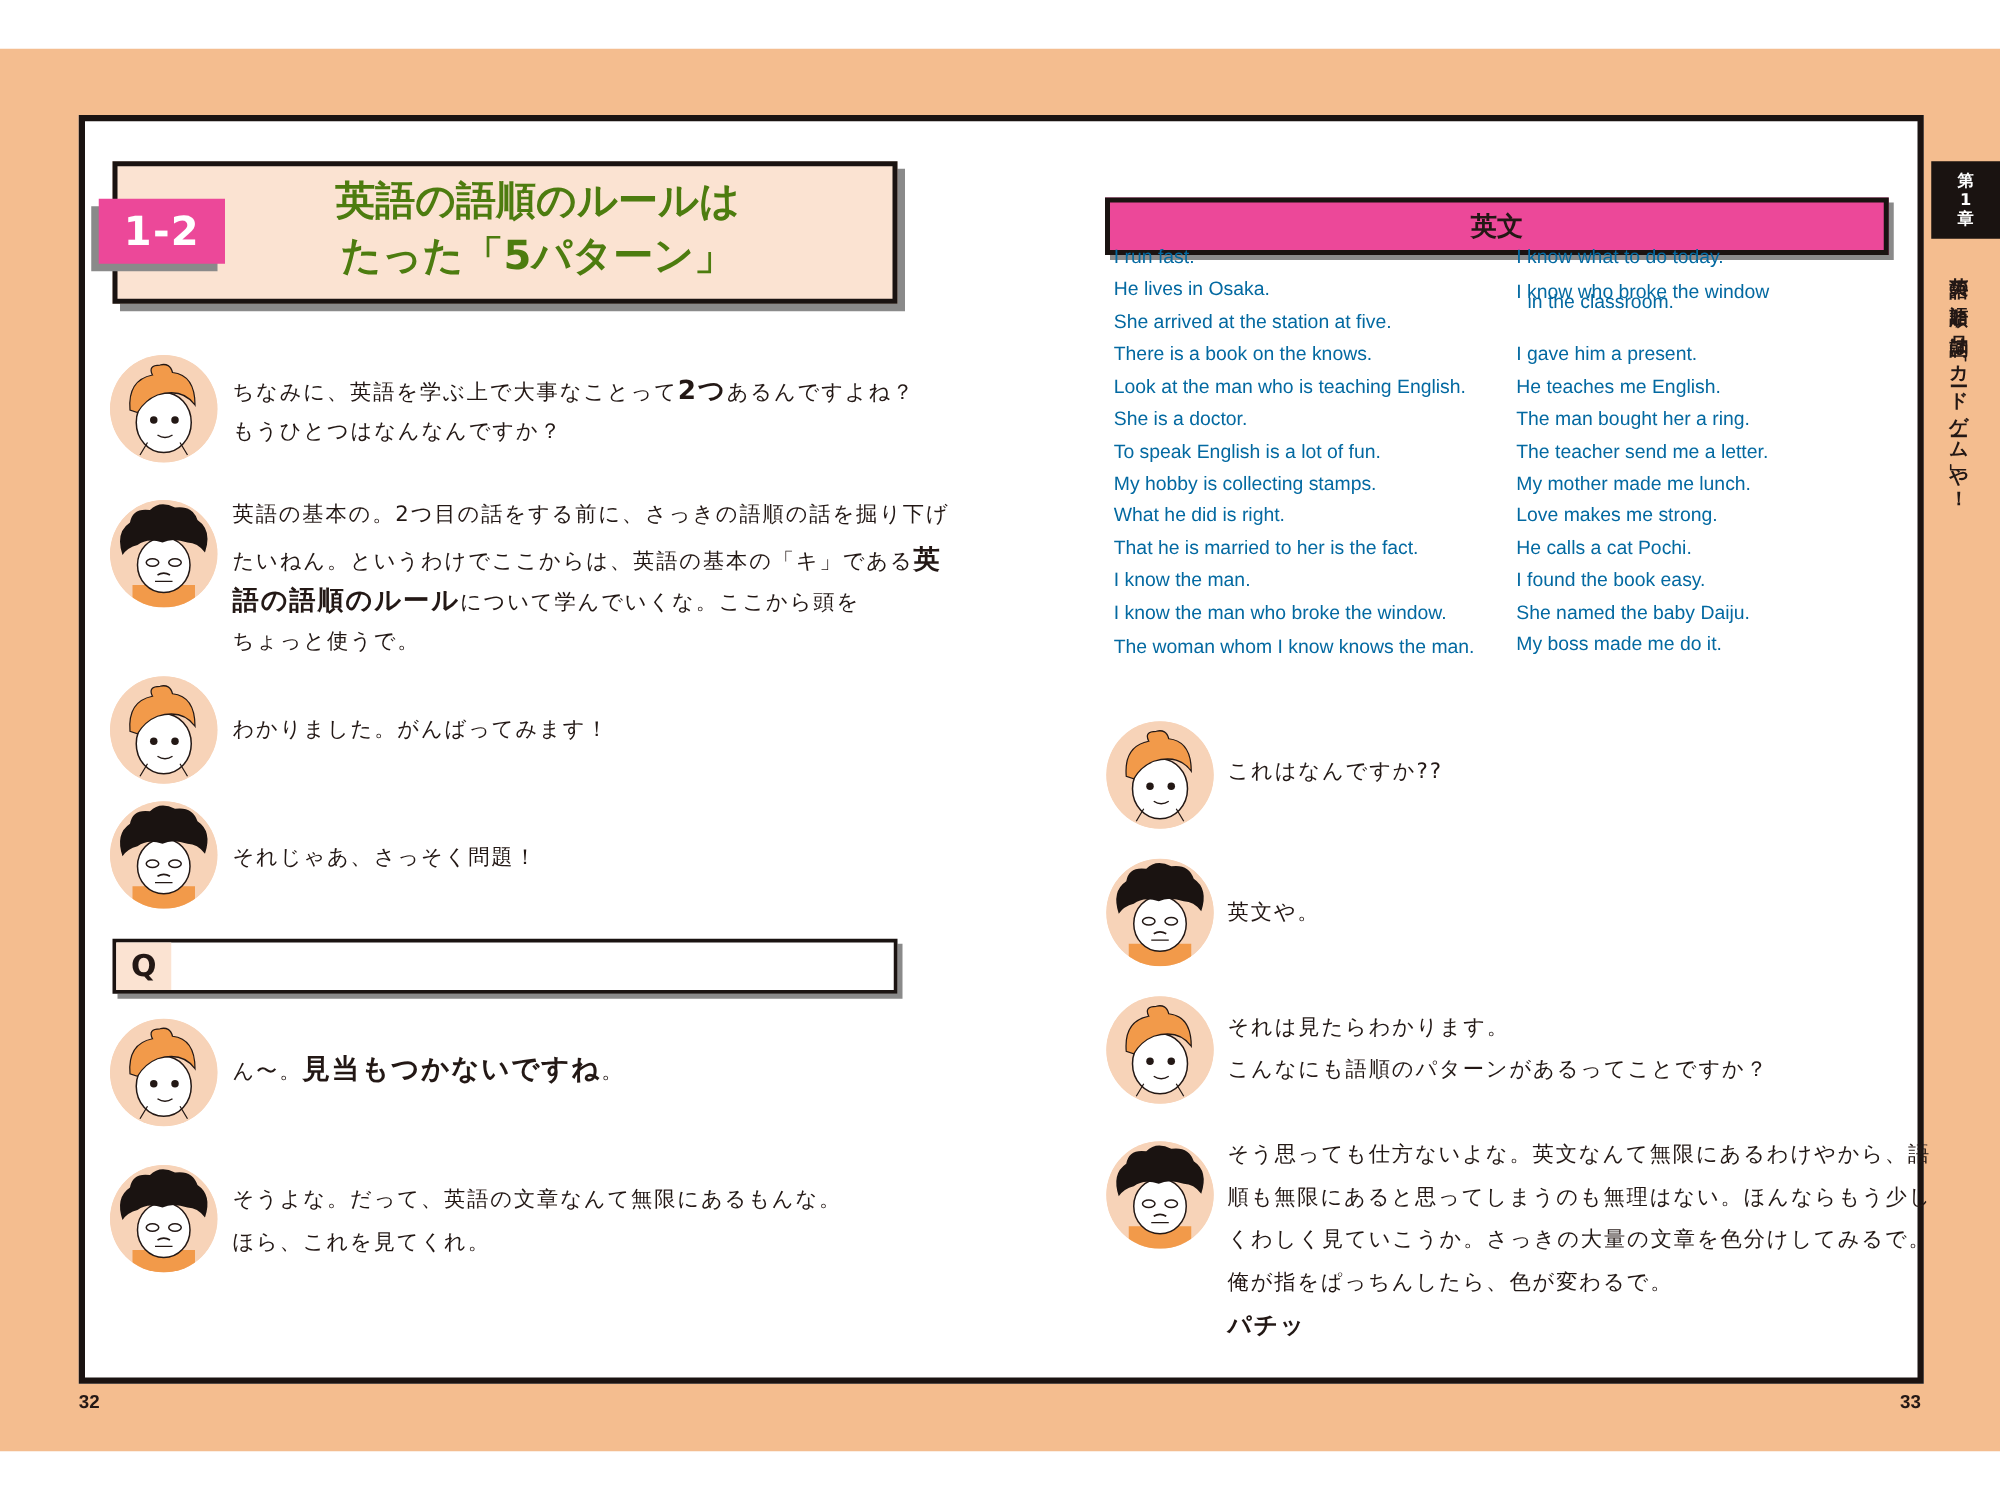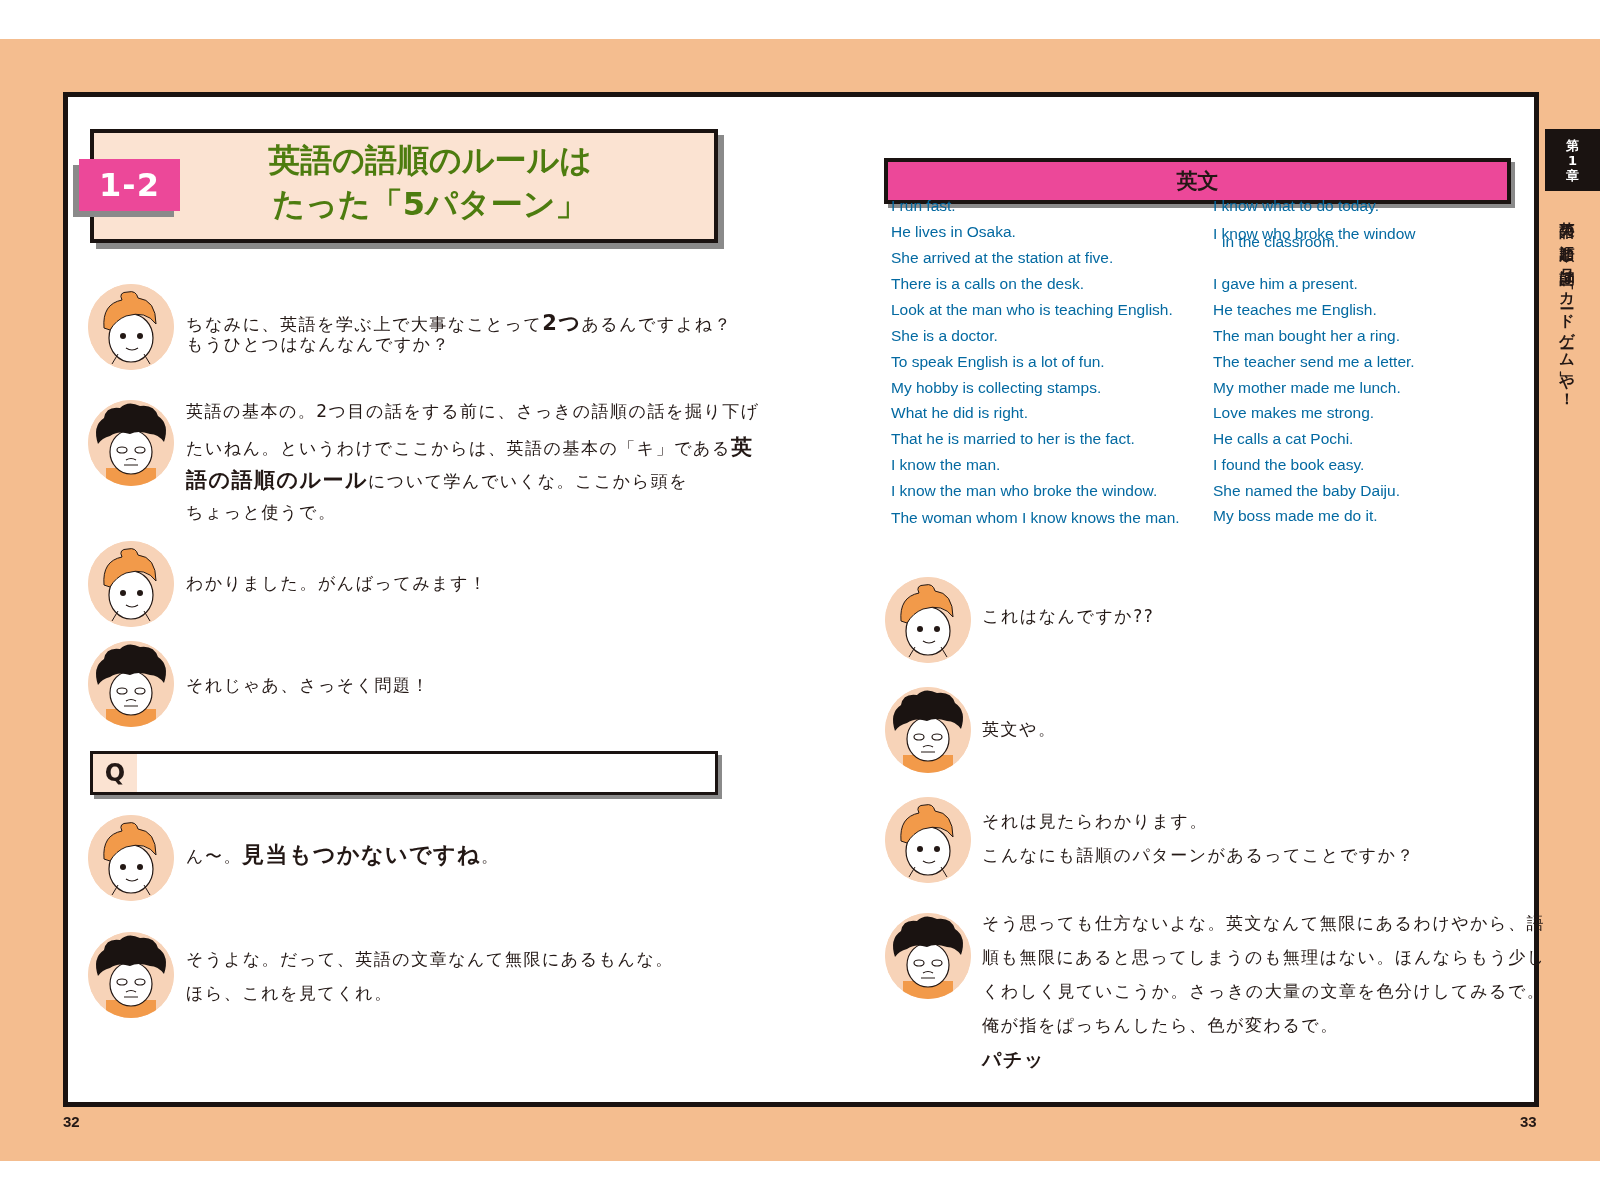--- a/index.html
+++ b/index.html
@@ -99,21 +99,21 @@
   <svg viewBox="0 0 86 86">
     <circle cx="43" cy="43" r="43" fill="#f7d3b8"></circle>
     <ellipse cx="43" cy="54" rx="22" ry="24" fill="#fff" stroke="#231815" stroke-width="1.2"></ellipse>
     <path d="M16 44 Q14 20 34 16 Q30 8 40 8 Q48 6 50 14 Q68 16 68 40 Q58 26 38 32 Q28 36 22 46 Z" fill="#f29a4a" stroke="#231815" stroke-width="1"></path>
     <circle cx="35" cy="52" r="3" fill="#231815"></circle>
     <circle cx="52" cy="52" r="3" fill="#231815"></circle>
     <path d="M38 64 Q44 68 50 64" fill="none" stroke="#231815" stroke-width="1.2"></path>
     <path d="M24 80 L30 70 M62 80 L56 70" stroke="#231815" stroke-width="1"></path>
   </svg>
 </div>
-<div class="line" style="left:186px;top:309px;">
+<div class="line" style="left:186px;top:298px;">
   <span>ちなみに、英語を学ぶ上で大事なことって</span><b>2つ</b><span>あるんですよね？</span>
 </div>
 <div class="line" style="left:186px;top:333px;">
   <span>もうひとつはなんなんですか？</span>
 </div>
 
 <div class="avatar" style="left:88px;top:400px;">
   <svg viewBox="0 0 86 86">
     <circle cx="43" cy="43" r="43" fill="#f7d3b8"></circle>
     <rect x="18" y="68" width="50" height="18" fill="#f29a4a"></rect>
@@ -208,21 +208,21 @@
 </div>
 
 <div class="page-num" style="left:63px;">32</div>
 
 <div class="eibun-box">英文</div>
 
 <div>
   <div class="sent" style="left:891px;top:197px;">I run fast.</div>
   <div class="sent" style="left:891px;top:223px;">He lives in Osaka.</div>
   <div class="sent" style="left:891px;top:249px;">She arrived at the station at five.</div>
-  <div class="sent" style="left:891px;top:275px;">There is a calls on the desk.</div>
+  <div class="sent" style="left:891px;top:275px;">There is a book on the knows.</div>
   <div class="sent" style="left:891px;top:301px;">Look at the man who is teaching English.</div>
   <div class="sent" style="left:891px;top:327px;">She is a doctor.</div>
   <div class="sent" style="left:891px;top:353px;">To speak English is a lot of fun.</div>
   <div class="sent" style="left:891px;top:379px;">My hobby is collecting stamps.</div>
   <div class="sent" style="left:891px;top:404px;">What he did is right.</div>
   <div class="sent" style="left:891px;top:430px;">That he is married to her is the fact.</div>
   <div class="sent" style="left:891px;top:456px;">I know the man.</div>
   <div class="sent" style="left:891px;top:482px;">I know the man who broke the window.</div>
   <div class="sent" style="left:891px;top:509px;">The woman whom I know knows the man.</div>
 </div>

